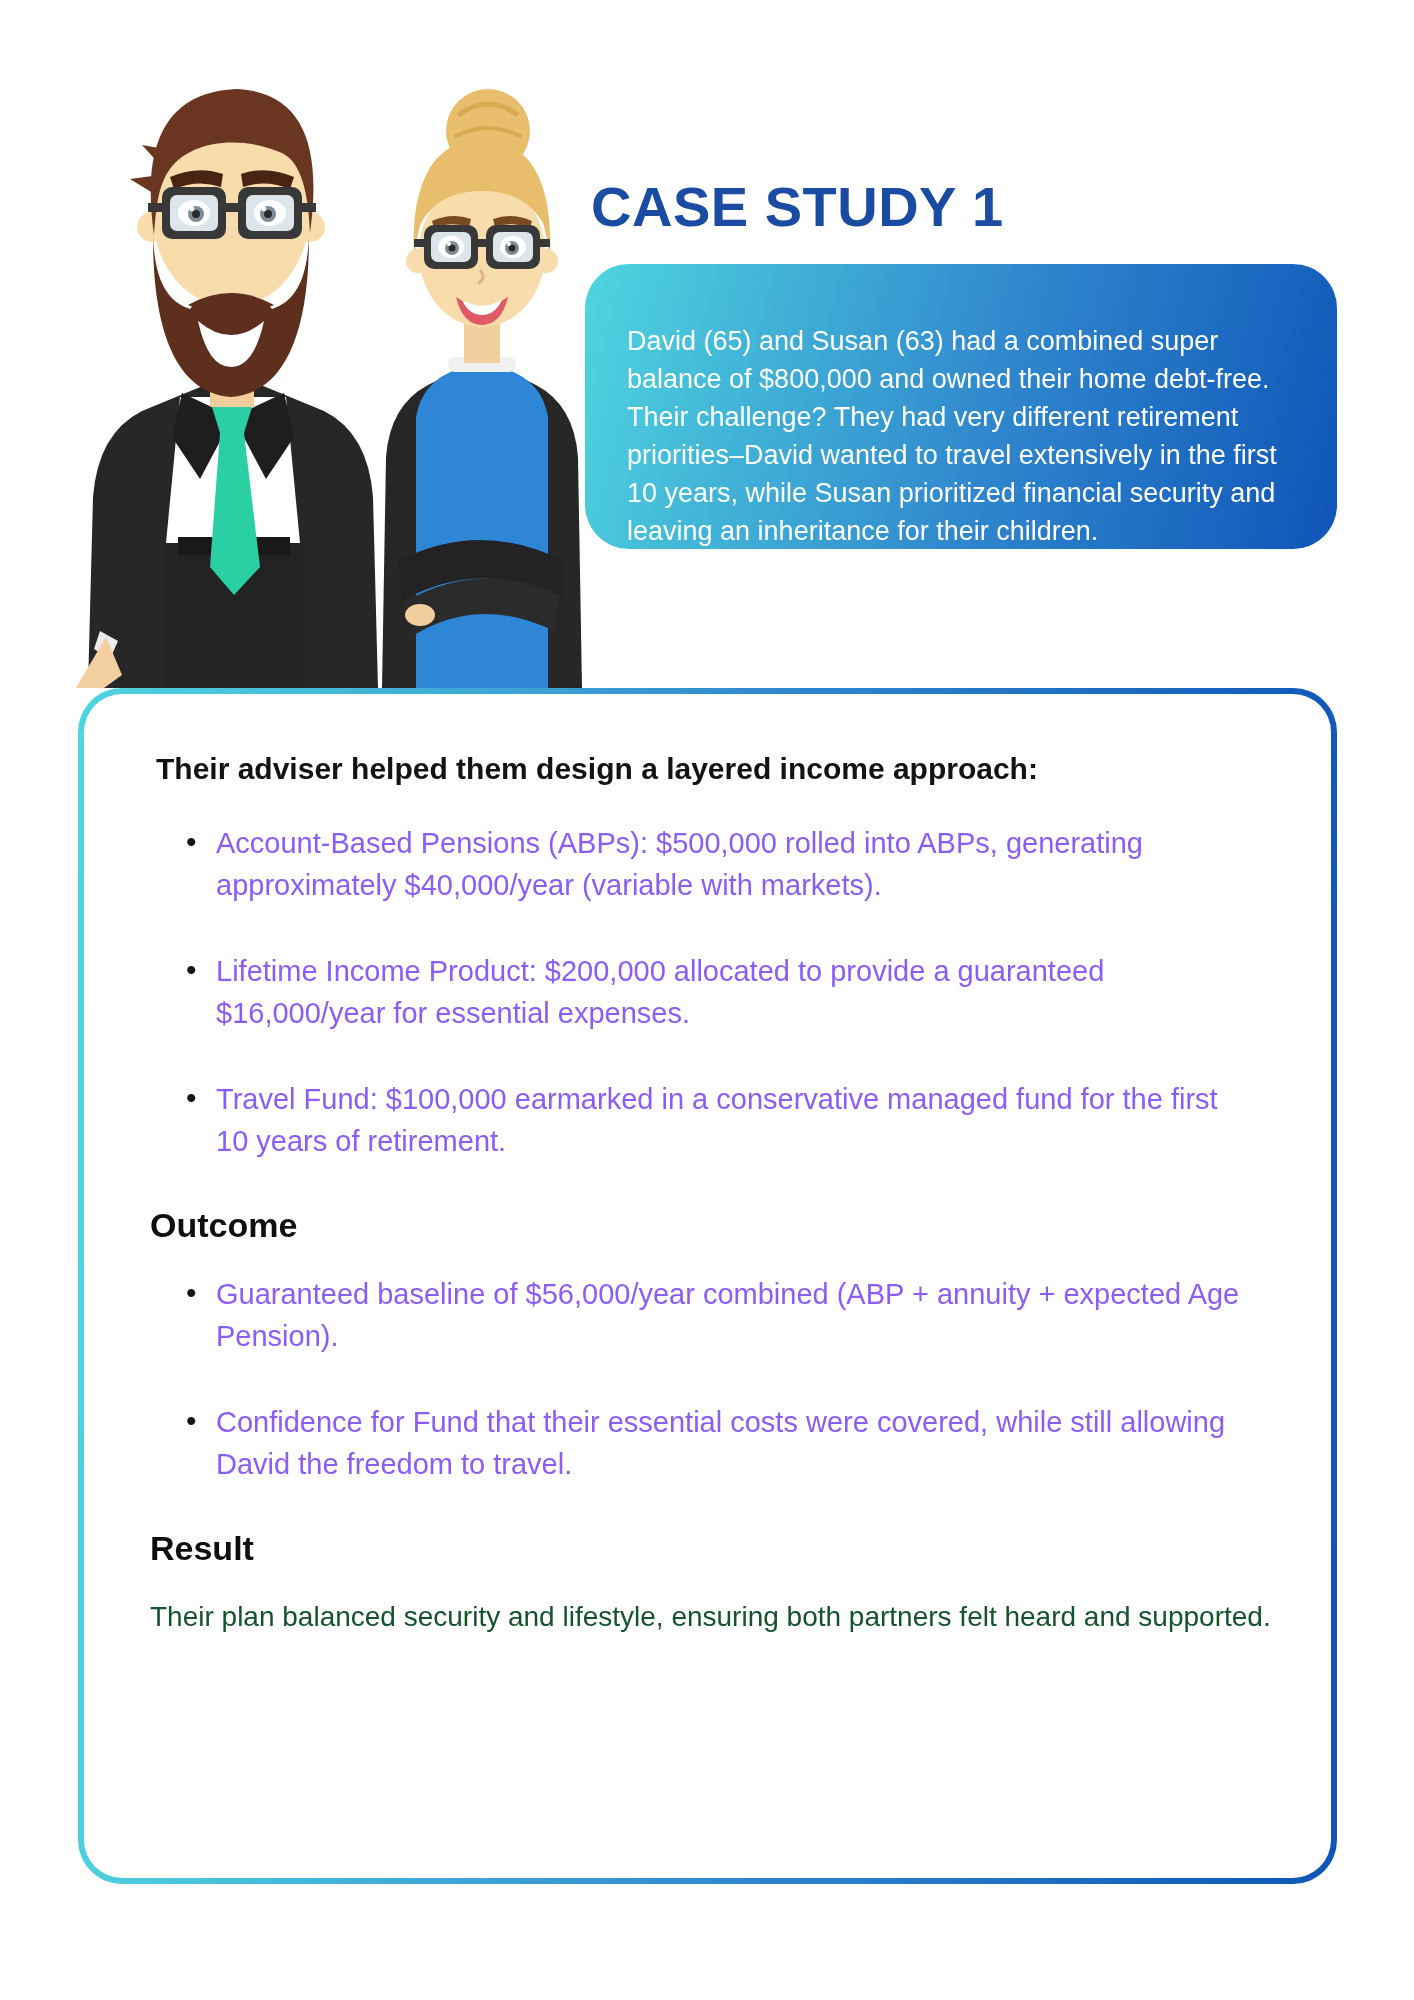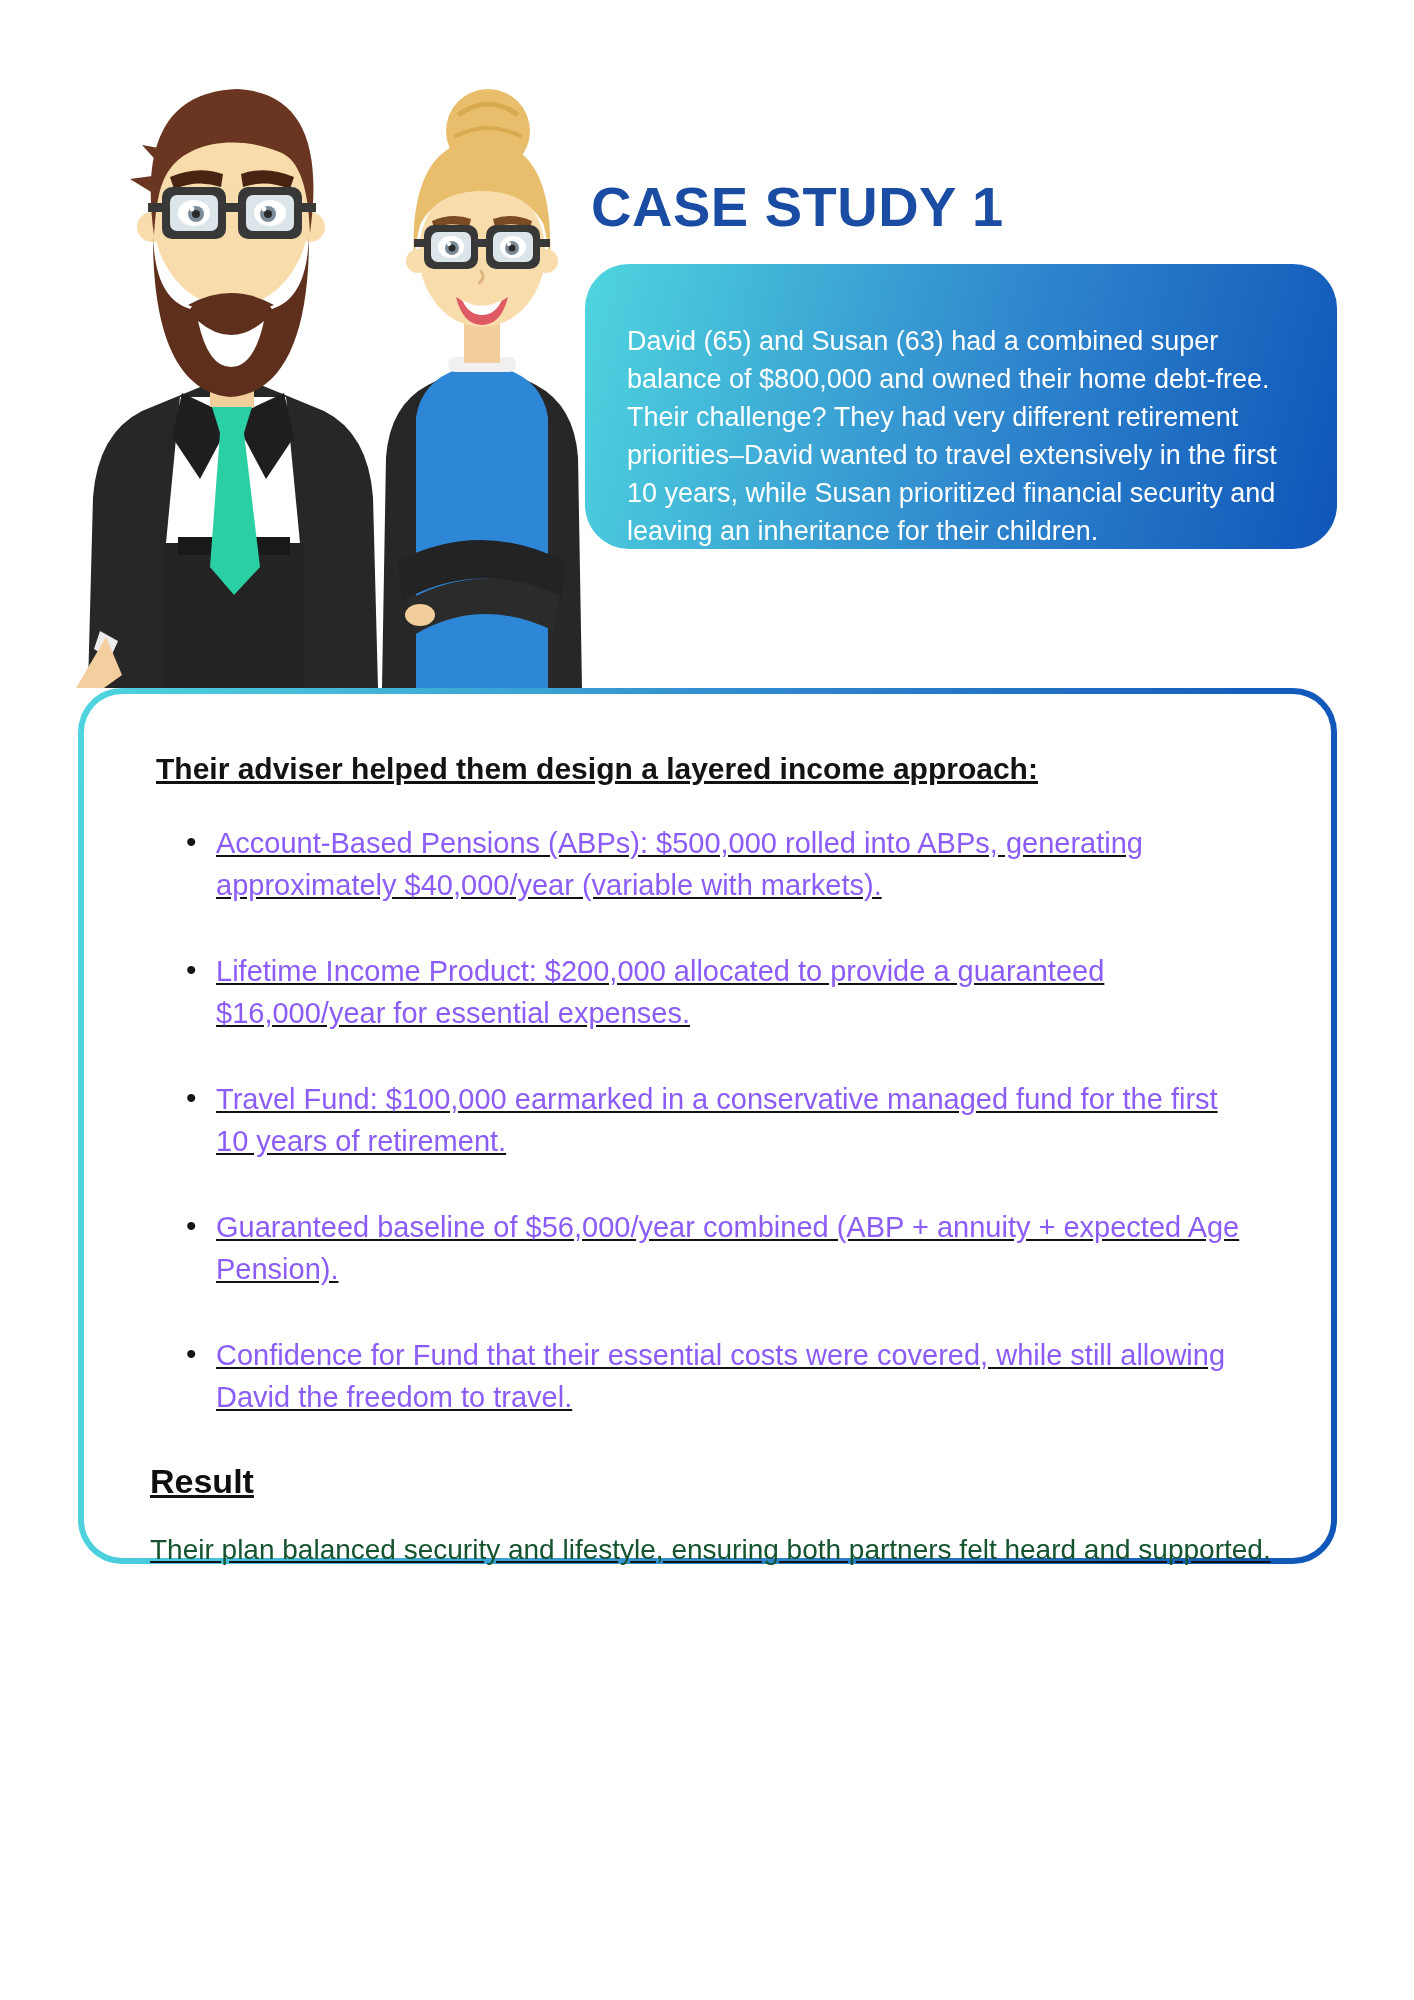--- a/index.html
+++ b/index.html
@@ -13,24 +13,23 @@
     font-size:56px;font-weight:800;letter-spacing:0.5px;color:var(--title-blue);
   }
   .intro-card{
     position:absolute;left:585px;top:264px;width:752px;height:285px;box-sizing:border-box;
     border-radius:44px;
     background:linear-gradient(105deg,var(--gradient-teal) 0%,var(--gradient-mid) 55%,var(--gradient-blue) 100%);
     padding:58px 38px 0 42px;
   }
   .intro-card p{margin:0;color:#ffffff;font-size:27px;line-height:38px;font-weight:400;}
   .content-frame{
-    position:absolute;left:78px;top:688px;width:1259px;height:876px;box-sizing:border-box;
+    position:absolute;left:78px;top:688px;width:1259px;height:1196px;box-sizing:border-box;
     border-radius:44px;padding:6px;
     background:linear-gradient(92deg,var(--gradient-teal) 0%,var(--gradient-mid) 55%,var(--gradient-blue) 100%);
-    text-decoration:underline;
   }
   .content-inner{
     background:#ffffff;width:100%;height:100%;box-sizing:border-box;border-radius:38px;
     padding:58px 56px 0 66px;
   }
   .approach-heading{
     margin:0 0 36px 6px;font-size:30px;font-weight:700;color:#131313;
   }
   ul.bullets{list-style:none;margin:0;padding:0 30px 0 0;}
   ul.bullets li{
@@ -170,20 +169,21 @@
   <div class="content-inner">
 
     <h2 class="approach-heading">Their adviser helped them design a layered income approach:</h2>
 
     <ul class="bullets">
       <li>Account-Based Pensions (ABPs): $500,000 rolled into ABPs, generating approximately $40,000/year (variable with markets).</li>
       <li>Lifetime Income Product: $200,000 allocated to provide a guaranteed $16,000/year for essential expenses.</li>
       <li>Travel Fund: $100,000 earmarked in a conservative managed fund for the first 10 years of retirement.</li>
     </ul>
 
+    <h2 class="section-heading">Outcome</h2>
 
     <ul class="bullets">
       <li>Guaranteed baseline of $56,000/year combined (ABP + annuity + expected Age Pension).</li>
       <li>Confidence for Fund that their essential costs were covered, while still allowing David the freedom to travel.</li>
     </ul>
 
     <h2 class="section-heading result">Result</h2>
 
     <p class="result-text">Their plan balanced security and lifestyle, ensuring both partners felt heard and supported.</p>
 

